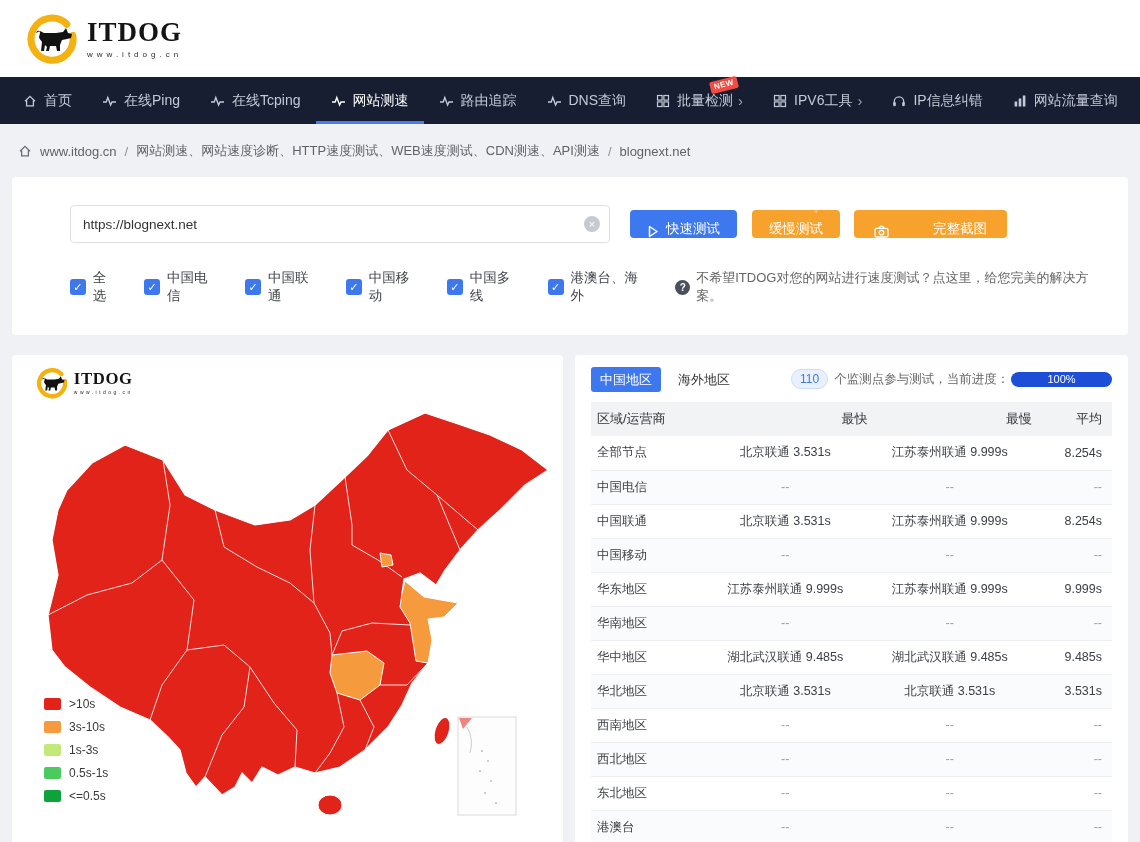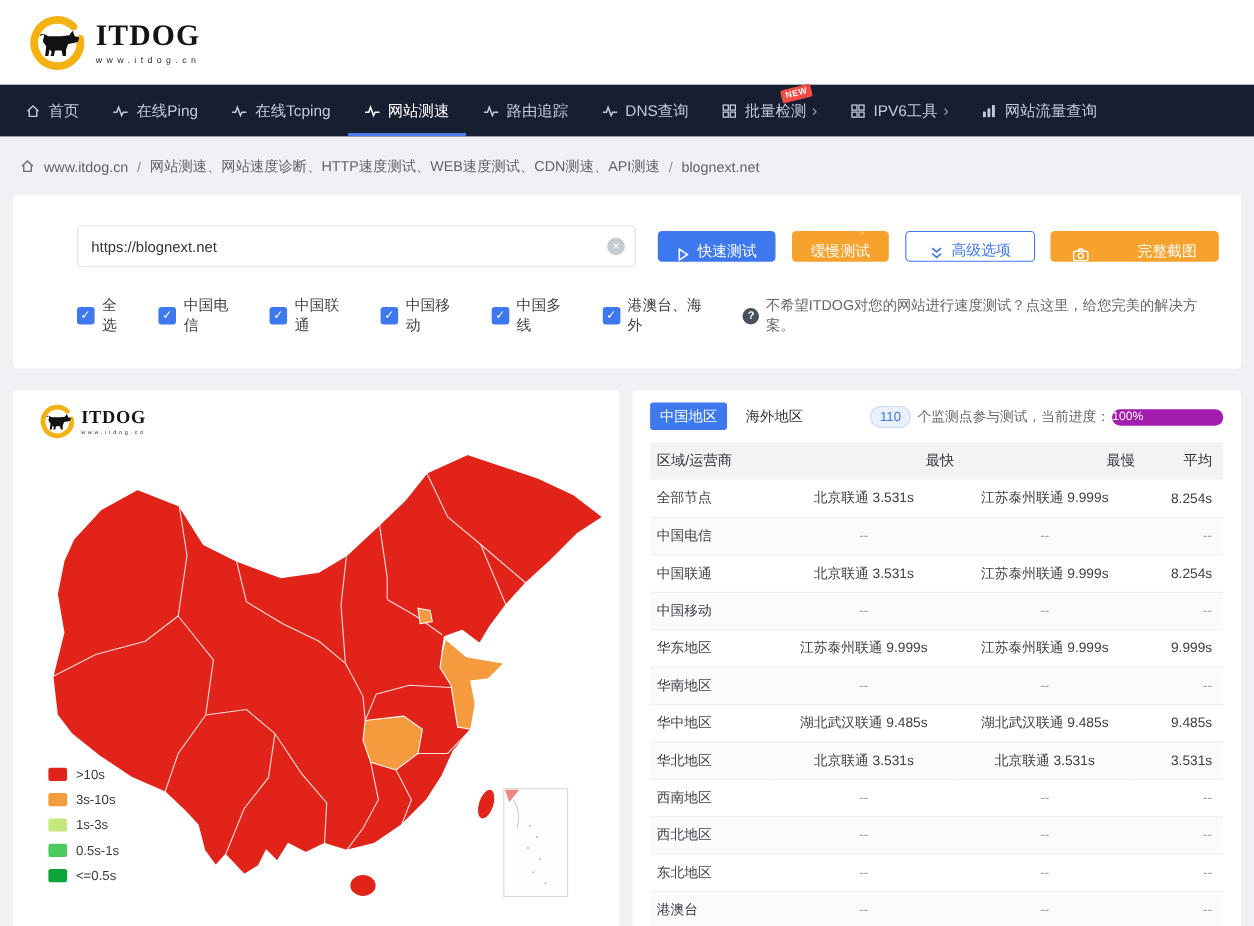--- a/index.html
+++ b/index.html
@@ -52,21 +52,21 @@
   .swatch { width:17px; height:12px; border-radius:2px; flex:none; }
   .legend-label { font-size:12px; color:#3a3a3a; }
 
   .results-panel { flex:1; background:#fff; border-radius:4px; padding:14px 16px; height:520px; }
   .res-top { display:flex; align-items:center; }
   .tab { font-size:13px; color:#333; padding:5px 9px; cursor:pointer; border-radius:3px;font-family:Liberation Serif, serif; }
   .tab.active { background:#3e78ef; color:#fff; }
   .tab + .tab { margin-left:8px; }
   .count-badge { margin-left:52px; background:#e9f1fe; color:#3e78ef; border:1px solid #c9dcfb; border-radius:10px; font-size:12px; padding:1px 8px; line-height:16px; }
   .monitor-text { margin-left:6px; font-size:12.5px; color:#666; white-space:nowrap; }
-  .progress { flex:1; min-width:0; margin-left:2px; height:15px; border-radius:8px; background:#a21caf; color:#fff; font-size:11px; display:flex; align-items:center; }
+  .progress { flex:1; min-width:0; margin-left:2px; height:15px; border-radius:8px; background:#1d4ed8; color:#fff; font-size:11px; display:flex; align-items:center; justify-content:center; }
 
   table.results { width:100%; margin-top:13px; border-collapse:collapse; table-layout:fixed; font-size:12.5px; }
   table.results th { background:#f2f3f5; height:34px; font-weight:normal; font-size:13px; color:#2f3237; text-align:right; }
   table.results td { height:34px; text-align:center; color:#3d4046; border-bottom:1px solid #edeff2; }
   table.results th:first-child, table.results td:first-child { text-align:left; padding-left:6px; width:112px; }
   table.results th:last-child,  table.results td:last-child  { text-align:right; padding-right:10px; width:80px; }
   table.results tbody tr:nth-child(even) { background:#fafbfc; }
   table.results td.dim { color:#9aa0a6; }
 </style>
 </head>
@@ -157,20 +157,30 @@
           <g fill="none" stroke="currentColor" stroke-width="1.2">
             <rect x="1.5" y="1.5" width="4.6" height="4.6"></rect>
             <rect x="7.9" y="1.5" width="4.6" height="4.6"></rect>
             <rect x="1.5" y="7.9" width="4.6" height="4.6"></rect>
             <rect x="7.9" y="7.9" width="4.6" height="4.6"></rect>
           </g>
         </svg>
       </span>
       <span>IPV6工具</span>
       <span class="nav-arrow">›</span>
+    </div>
+    <div class="nav-item">
+      <span class="nav-icon">
+        <svg width="14" height="14" viewBox="0 0 14 14">
+          <path d="M2.3,9 V7.5 a4.7,4.7 0 0 1 9.4,0 V9" fill="none" stroke="currentColor" stroke-width="1.3"></path>
+          <rect x="1.2" y="8" width="2.6" height="4.2" rx="1.2" fill="currentColor"></rect>
+          <rect x="10.2" y="8" width="2.6" height="4.2" rx="1.2" fill="currentColor"></rect>
+        </svg>
+      </span>
+      <span>IP信息纠错</span>
     </div>
     <div class="nav-item">
       <span class="nav-icon">
         <svg width="14" height="14" viewBox="0 0 14 14">
           <g fill="currentColor">
             <rect x="1.6" y="7.5" width="2.6" height="5"></rect>
             <rect x="5.7" y="4.5" width="2.6" height="8"></rect>
             <rect x="9.8" y="1.5" width="2.6" height="11"></rect>
           </g>
         </svg>
@@ -203,26 +213,20 @@
           <path d="M2.5,1.5 L10,6.5 L2.5,11.5 Z" fill="none" stroke="#fff" stroke-width="1.5" stroke-linejoin="round"></path>
         </svg>
       <span>快速测试</span>
     </button>
     <button class="btn btn-slow">
       <svg width="14" height="14" viewBox="0 0 14 14">
           <circle cx="7" cy="7" r="5.2" fill="none" stroke="#fff" stroke-width="1.4"></circle>
           <path d="M7,4.2 V7 L9.2,8.6" fill="none" stroke="#fff" stroke-width="1.3"></path>
         </svg>
       <span>缓慢测试</span>
-    </button>
-    <button class="btn btn-adv">
-      <svg width="13" height="14" viewBox="0 0 13 14">
-          <path d="M2.5,2.5 L6.5,6 L10.5,2.5 M2.5,7.5 L6.5,11 L10.5,7.5" fill="none" stroke="#3e78ef" stroke-width="1.5"></path>
-        </svg>
-      <span>高级选项</span>
     </button>
     <button class="btn btn-shot">
       <svg width="15" height="13" viewBox="0 0 15 13">
           <rect x="1" y="3.4" width="13" height="8.6" rx="1.5" fill="none" stroke="#fff" stroke-width="1.3"></rect>
           <path d="M5,3.4 L6.2,1.4 H8.8 L10,3.4" fill="none" stroke="#fff" stroke-width="1.3"></path>
           <circle cx="7.5" cy="7.6" r="2.3" fill="none" stroke="#fff" stroke-width="1.3"></circle>
         </svg>
       <span>完整截图</span>
     </button>
   </div>

